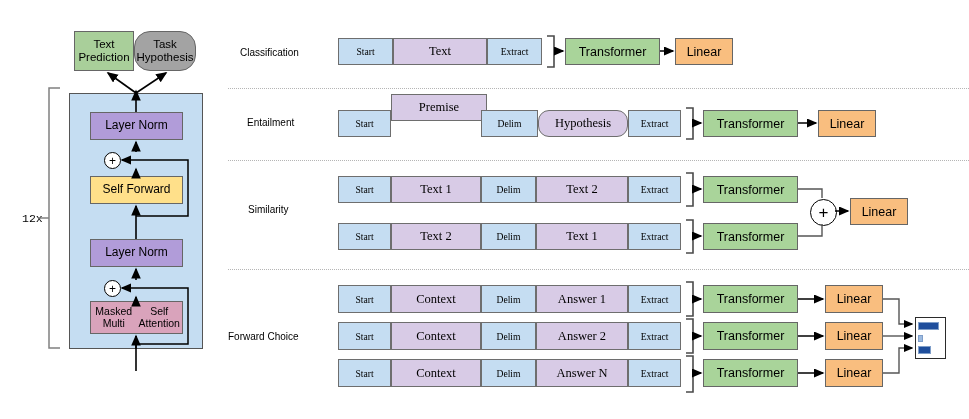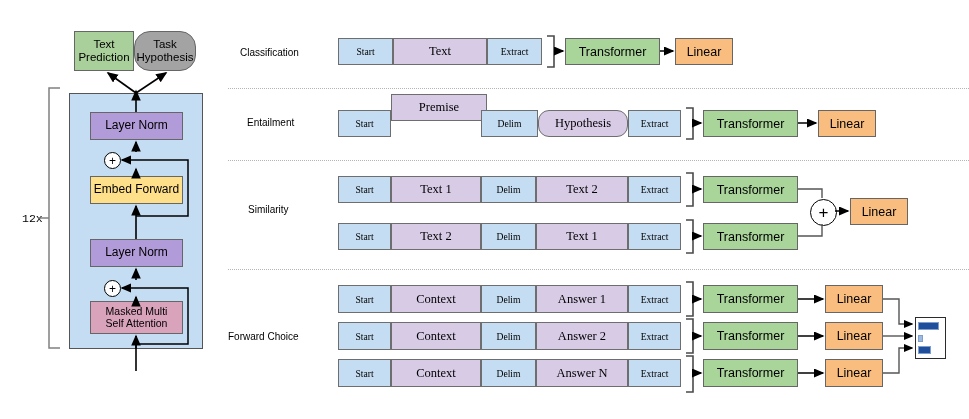--- a/index.html
+++ b/index.html
@@ -68,32 +68,32 @@
 
   <div class="node c-purple" style="left:90px;top:112px;width:93px;height:28px;font-size:12px;">
     <span>Layer Norm</span>
   </div>
 
   <div class="plus-small" style="left:104px;top:152px;width:15px;height:15px;">
     <span>+</span>
   </div>
 
   <div class="node c-yellow" style="left:90px;top:176px;width:93px;height:28px;font-size:12px;">
-    <span>Embed Forward</span>
+    <span>Self Forward</span>
   </div>
 
   <div class="node c-purple" style="left:90px;top:239px;width:93px;height:28px;font-size:12px;">
     <span>Layer Norm</span>
   </div>
 
   <div class="plus-small" style="left:104px;top:280px;width:15px;height:15px;">
     <span>+</span>
   </div>
 
-  <div class="node c-pink" style="left:90px;top:301px;width:93px;height:33px;flex-direction:column;font-size:10.5px;">
+  <div class="node c-pink" style="left:90px;top:301px;width:93px;height:33px;flex-direction:row;font-size:10.5px;">
     <span>Masked Multi</span>
     <span>Self Attention</span>
   </div>
 
 
   <div class="mono" style="position:absolute;left:22px;top:212px;">12x</div>
 
   <div class="dotted" style="left:228px;top:88px;width:741px;"></div>
   <div class="dotted" style="left:228px;top:160px;width:741px;"></div>
   <div class="dotted" style="left:228px;top:269px;width:741px;"></div>

